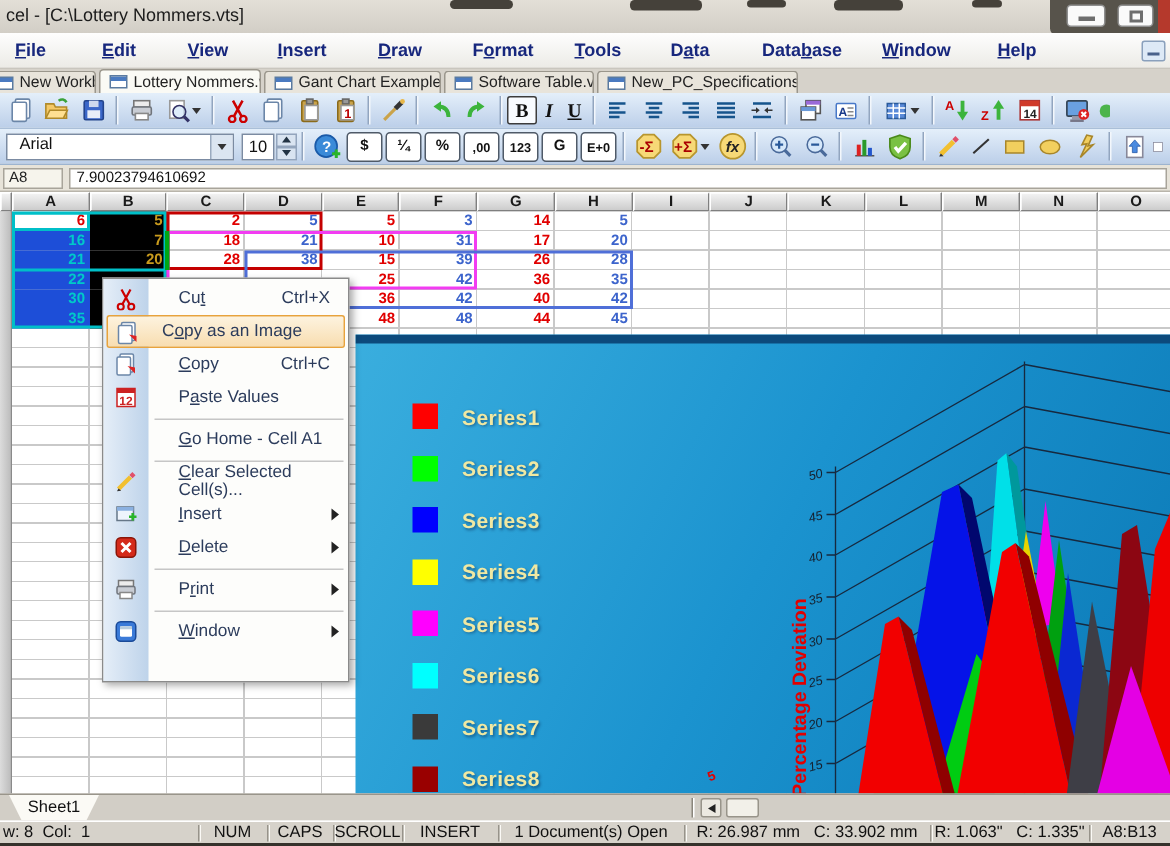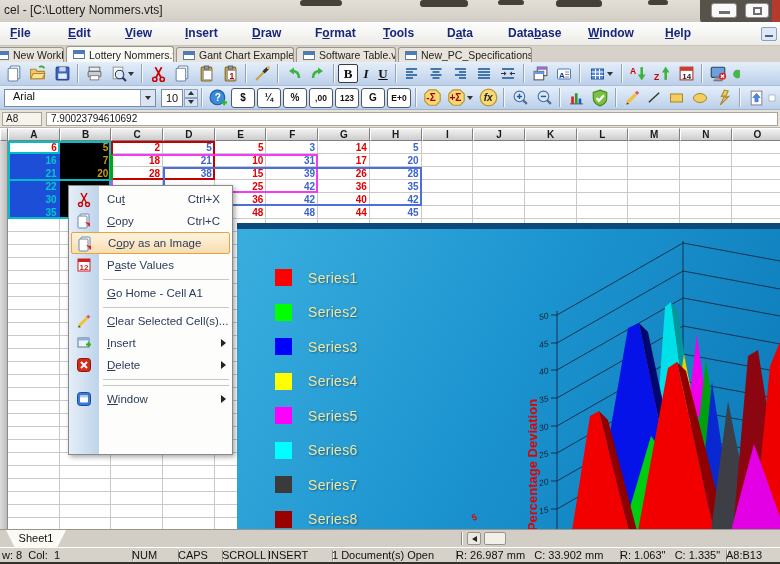--- a/index.html
+++ b/index.html
@@ -63,51 +63,51 @@
 .boxred{position:absolute;left:111.4px;top:141px;width:103.5px;height:39px;border:2px solid #c40000}
 .boxmag{position:absolute;left:111.4px;top:154px;width:207px;height:39px;border:2px solid #f23cf2}
 .boxblue{position:absolute;left:163.1px;top:167px;width:258.6px;height:39px;border:2px solid #4f6fd8}
 .greenedge{position:absolute;left:110.4px;top:154px;width:3px;height:26px;background:#00a814}
 
 .chart{position:absolute;left:237px;top:223px;width:543px;height:306px;overflow:hidden;background:linear-gradient(118deg,#3aaede 0%,#1b93cf 50%,#0b79b6 100%)}
 .charttop{height:6px;background:#0c4a7c}
 .legend{position:absolute;left:38px;top:46px}
 .litem{display:flex;align-items:center;height:17px;margin-bottom:17.5px}
 .lswatch{width:17px;height:17px;margin-right:16px;flex:none}
-.llabel{font-weight:normal;font-size:14px;color:#f0e8a2;letter-spacing:.3px;text-shadow:1px 1px 2px rgba(0,20,60,.45)}
+.llabel{font-weight:bold;font-size:14px;color:#f0e8a2;letter-spacing:.3px;text-shadow:1px 1px 2px rgba(0,20,60,.45)}
 .plot{position:absolute;left:0;top:0;width:543px;height:308px}
 .wire{stroke:#17293f;stroke-width:.9;fill:none}
 .plot text{font-family:"Liberation Sans",sans-serif}
 .tick{font-size:8.5px;fill:#16202e;font-style:italic}
 .ytitle{font-size:13px;font-weight:bold;fill:#e20000}
 .xtick{font-size:9px;font-weight:bold;fill:#e20000}
 
 .ctxmenu{position:absolute;left:68px;top:185px;width:165px;height:270px;background:#fdfdfb;border:1px solid #8a8a8a;box-shadow:2px 2px 5px rgba(0,0,0,.35);padding-top:2px}
 .gutter{position:absolute;left:0;top:0;bottom:0;width:30px;background:linear-gradient(90deg,#e5eef8,#bed3ea)}
-.mi{position:relative;height:22px;display:flex;align-items:center;padding-left:38px;font-size:11.5px;color:#2c3c5c}
+.mi{position:relative;height:22px;display:flex;align-items:center;padding-left:50px;font-size:11.5px;color:#2c3c5c}
 .mi.hl{background:linear-gradient(#fdf3df,#f8ddb0);border:1px solid #e8a33d;border-radius:2px;margin:0 2px;padding-left:36px}
 .mico{position:absolute;left:7px;top:3px;width:16px;height:16px}
 .mi.hl .mico{left:5px}
 .msc{margin-left:auto;padding-right:12px}
 .marrow{position:absolute;right:6px;top:7px;width:0;height:0;border-top:4px solid transparent;border-bottom:4px solid transparent;border-left:5px solid #222}
 .msep{height:6px;padding-top:3px;margin-left:34px;margin-right:3px}
 .msep::before{content:"";display:block;border-top:1px solid #c6c6c6}
 
 .tabrow{position:absolute;left:0;top:529px;width:780px;height:18px;background:#d2cec6;border-top:1px solid #99958b}
 .sheettab{position:absolute;left:6px;top:0;width:60px;height:17px;background:#fbfaf5;clip-path:polygon(0 0,100% 0,86% 100%,14% 100%);font-size:11px;color:#111;text-align:center;padding-top:2px}
 .hsbdiv{position:absolute;left:461px;top:2px;width:2px;height:13px;border-left:1px solid #8a867c;border-right:1px solid #fff}
 .hsbleft{position:absolute;left:467px;top:2px;width:14px;height:13px;background:#ece9e1;border:1px solid #98948a;border-radius:2px;display:flex;align-items:center;justify-content:center}
 .tri-l{width:0;height:0;border-top:3.5px solid transparent;border-bottom:3.5px solid transparent;border-right:5px solid #222}
 .hsbthumb{position:absolute;left:484px;top:2px;width:22px;height:13px;background:#f2f0e9;border:1px solid #98948a;border-radius:2px}
 
 .statusbar{position:absolute;left:0;top:547px;width:780px;height:15px;background:#d6d2ca;border-top:1px solid #fff;font-size:11px;color:#111}
 .seg{position:absolute;top:1px;white-space:pre}
 .sdiv{position:absolute;top:2px;width:1px;height:11px;background:#97938a;box-shadow:1px 0 0 #fbfaf6}
 .bottomstrip{position:absolute;left:0;top:562px;width:780px;height:2px;background:#35322c}
-.ctr{}
+.ctr{text-align:center}
 </style>
 </head>
 <body>
 
 <div id="app">
 
   <div class="titlebar">
     <span class="wtitle">cel - [C:\Lottery Nommers.vts]</span>
     <div class="blob" style="left:300px;top:0;width:42px;height:6px"></div>
     <div class="blob" style="left:420px;top:0;width:48px;height:7px"></div>
@@ -642,36 +642,36 @@
     <div class="gutter"></div>
     <div class="mi">
       <span class="mico"><svg width="16" height="16" viewBox="0 0 16 16">
             <path d="M5 2 L10.5 12 M11 2 L5.5 12" stroke="#c00" stroke-width="1.5"></path>
             <circle cx="4.5" cy="13.5" r="2" fill="none" stroke="#c00" stroke-width="1.4"></circle>
             <circle cx="11.5" cy="13.5" r="2" fill="none" stroke="#c00" stroke-width="1.4"></circle>
           </svg></span>
       <span>Cu<u>t</u></span>
       <span class="msc">Ctrl+X</span>
       </div>
-    <div class="mi">
+    <div class="mi hl">
       <span class="mico"><svg width="16" height="16" viewBox="0 0 16 16">
             <rect x="4" y="1" width="9" height="12" rx="1" fill="#fff" stroke="#6b86a8"></rect>
             <rect x="2" y="3" width="9" height="12" rx="1" fill="#fff" stroke="#6b86a8"></rect>
             <path d="M9 9 L14 14 L14 10z" fill="#d22"></path>
           </svg></span>
-      <span><u>C</u>opy</span>
-      <span class="msc">Ctrl+C</span>
-      </div>
-    <div class="mi hl">
+      <span>C<u>o</u>py as an Image</span>
+      </div>
+    <div class="mi">
       <span class="mico"><svg width="16" height="16" viewBox="0 0 16 16">
             <rect x="4" y="1" width="9" height="12" rx="1" fill="#fff" stroke="#6b86a8"></rect>
             <rect x="2" y="3" width="9" height="12" rx="1" fill="#fff" stroke="#6b86a8"></rect>
             <path d="M9 9 L14 14 L14 10z" fill="#d22"></path>
           </svg></span>
-      <span>C<u>o</u>py as an Image</span>
+      <span><u>C</u>opy</span>
+      <span class="msc">Ctrl+C</span>
       </div>
     <div class="mi">
       <span class="mico"><svg width="16" height="16" viewBox="0 0 16 16">
             <rect x="2" y="2" width="12" height="12" fill="#fff" stroke="#c22"></rect>
             <rect x="2" y="2" width="12" height="3" fill="#c22"></rect>
             <text x="3.5" y="13" font-size="8" font-weight="bold" fill="#c22">12</text>
           </svg></span>
       <span>P<u>a</u>ste Values</span>
       </div>
     <div class="msep"></div>
@@ -698,20 +698,29 @@
       </div>
     <div class="mi">
       <span class="mico"><svg width="16" height="16" viewBox="0 0 16 16">
             <rect x="1.5" y="1.5" width="13" height="13" rx="3" fill="#d42a1a" stroke="#8a1508"></rect>
             <path d="M5 5 l6 6 M11 5 l-6 6" stroke="#fff" stroke-width="2"></path>
           </svg></span>
       <span><u>D</u>elete</span>
       <span class="marrow"></span>
       </div>
     <div class="msep"></div>
+    <div class="mi">
+      <span class="mico"><svg width="16" height="16" viewBox="0 0 16 16">
+            <rect x="3" y="2" width="10" height="4" fill="#ececec" stroke="#777"></rect>
+            <rect x="2" y="6" width="12" height="5" rx="1" fill="#c9cdd4" stroke="#70757c"></rect>
+            <rect x="4" y="10" width="8" height="4" fill="#fff" stroke="#888"></rect>
+          </svg></span>
+      <span>P<u>r</u>int</span>
+      <span class="marrow"></span>
+      </div>
     <div class="msep"></div>
     <div class="mi">
       <span class="mico"><svg width="16" height="16" viewBox="0 0 16 16">
             <rect x="1.5" y="1.5" width="13" height="13" rx="3" fill="#3a7ad8" stroke="#1a4a98"></rect>
             <rect x="4" y="4.5" width="8" height="7" rx="1" fill="#fff"></rect>
             <rect x="4" y="4.5" width="8" height="2" fill="#b8ccdd"></rect>
           </svg></span>
       <span><u>W</u>indow</span>
       <span class="marrow"></span>
       </div>

